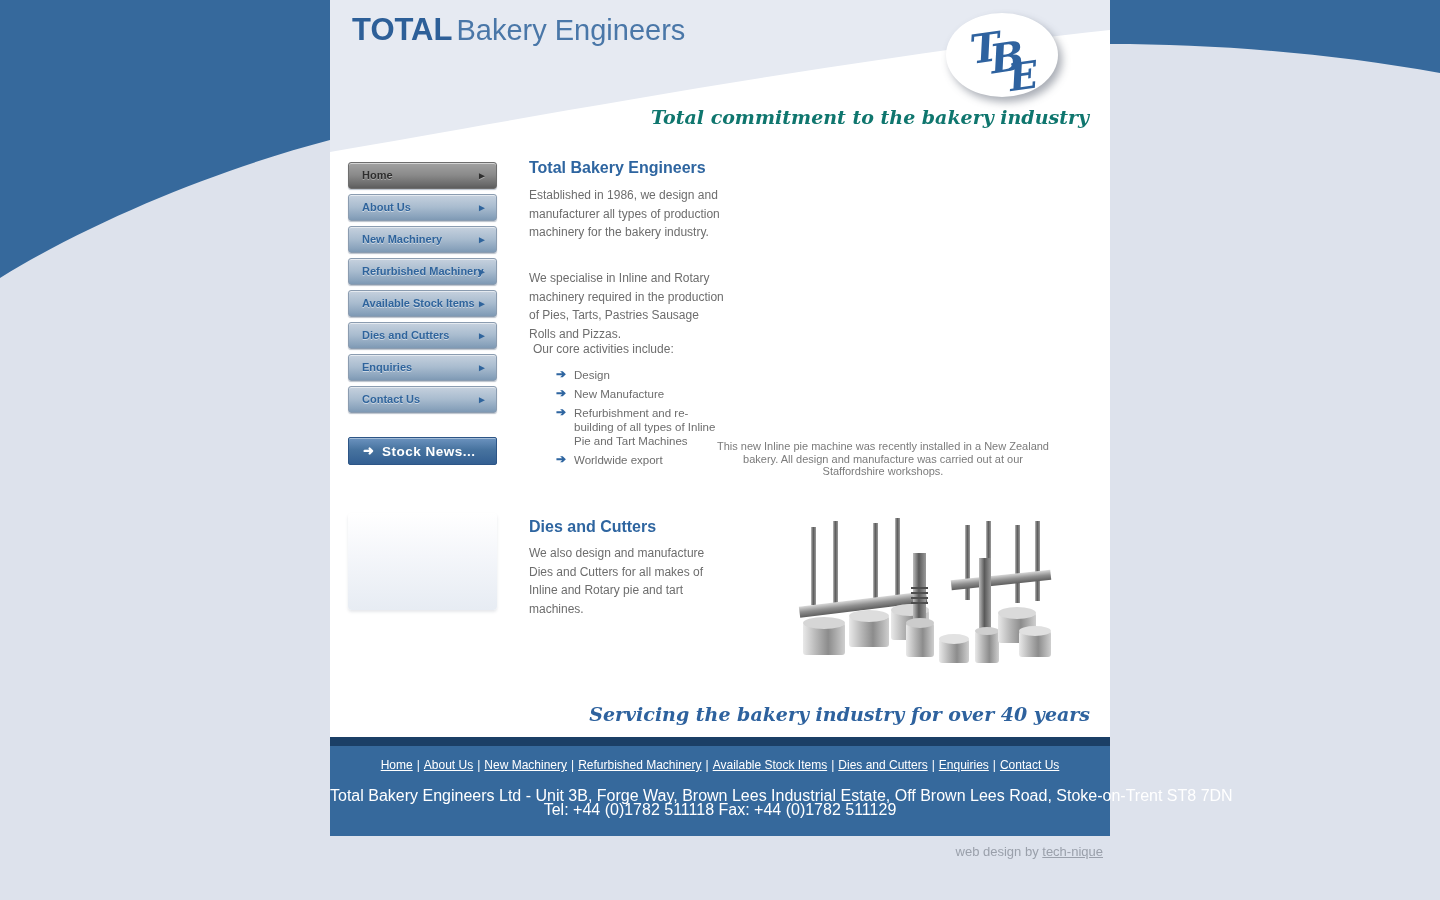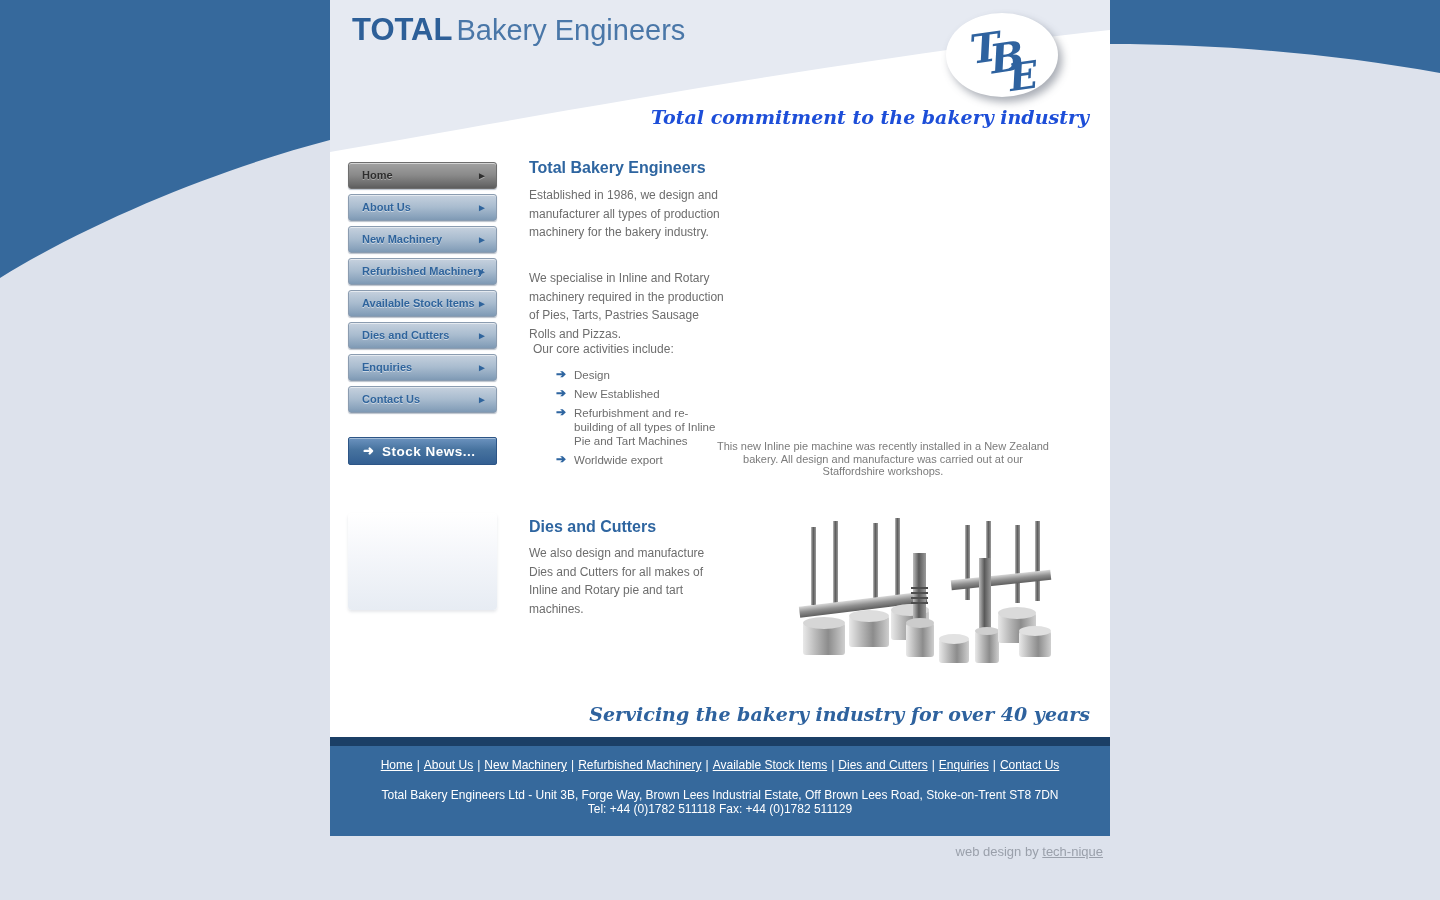--- a/index.html
+++ b/index.html
@@ -9,21 +9,21 @@
     font-family:"Liberation Sans",sans-serif;
   }
   #bg{position:absolute;left:0;top:0;z-index:0;}
   .abs{position:absolute;}
 
   
   #brand{left:352px;top:12px;z-index:3;white-space:nowrap;}
   #brand .bold{font-size:31px;font-weight:800;color:#2d5f98;letter-spacing:0px;}
   #brand .light{font-size:29px;font-weight:400;color:#4a77a8;margin-left:4px;}
   #ovallogo{left:945px;top:12px;z-index:3;filter:drop-shadow(4px 5px 4px rgba(40,50,70,.4));}
-  #tagline-top{right:351px;top:106px;z-index:3;font-family:"DejaVu Serif",serif;font-style:italic;font-weight:bold;font-size:19px;color:#1d4ed8;white-space:nowrap;}
+  #tagline-top{right:351px;top:106px;z-index:3;font-family:"DejaVu Serif",serif;font-style:italic;font-weight:bold;font-size:19px;color:#0f766e;white-space:nowrap;}
   #tagline-bottom{right:350px;top:703px;z-index:3;font-family:"DejaVu Serif",serif;font-style:italic;font-weight:bold;font-size:19px;color:#2e629e;white-space:nowrap;}
 
   
   #nav{left:348px;top:162px;z-index:3;width:149px;}
   .navbtn{
     position:relative;width:149px;height:27px;margin-bottom:5px;border-radius:3px;
     background:linear-gradient(180deg,#c6d1de 0%,#a9bccf 48%,#8ba4bd 85%,#7e99b4 100%);
     box-shadow:inset 0 1px 0 rgba(255,255,255,.55), 0 1px 1px rgba(60,80,110,.35);
     border:1px solid #8b9cb0;box-sizing:border-box;cursor:pointer;
   }
@@ -70,21 +70,21 @@
   #dies-p1{left:529px;top:544px;width:186px;}
   #dies-photo{left:793px;top:513px;z-index:3;}
 
   
   #footer{left:330px;top:737px;z-index:3;width:780px;}
   #footer .edge{height:9px;background:#1b3f66;}
   #footer .bar{height:90px;background:#36699c;text-align:center;}
   #footer-links{padding-top:12px;font-size:12px;color:#ffffff;}
   #footer-links a{color:#ffffff;text-decoration:underline;cursor:pointer;}
   #footer-links .sep{margin:0 4px;}
-  #footer-address{margin-top:17px;font-size:12px;color:#ffffff;line-height:13.5px;}
+  #footer-address{margin-top:17px;font-size:16px;color:#ffffff;line-height:13.5px;}
   #footer-address div{white-space:nowrap;}
 
   #credit{right:337px;top:844px;z-index:3;font-size:13px;color:#9aa0ab;white-space:nowrap;}
   #credit a{color:#9aa0ab;text-decoration:underline;cursor:pointer;}
 </style>
 </head>
 <body>
 
 <svg id="bg" width="1440" height="900" viewBox="0 0 1440 900">
   <rect x="0" y="0" width="1440" height="900" fill="#dde2ec"></rect>
@@ -151,21 +151,21 @@
 </div>
 
 <div class="abs" id="sideplaceholder"></div>
 
 <div class="abs h1" id="intro-heading">Total Bakery Engineers</div>
 <div class="abs para" id="intro-p1">Established in 1986, we design and manufacturer all types of production machinery for the bakery industry.</div>
 <div class="abs para" id="intro-p2">We specialise in Inline and Rotary machinery required in the production of Pies, Tarts, Pastries Sausage Rolls and Pizzas.</div>
 <div class="abs para" id="activities-label">Our core activities include:</div>
 <div class="abs" id="activities">
     <div class="actitem"><span class="arr">➔</span><span>Design</span></div>
-    <div class="actitem"><span class="arr">➔</span><span>New Established</span></div>
+    <div class="actitem"><span class="arr">➔</span><span>New Manufacture</span></div>
     <div class="actitem"><span class="arr">➔</span><span>Refurbishment and re-building of all types of Inline Pie and Tart Machines</span></div>
     <div class="actitem"><span class="arr">➔</span><span>Worldwide export</span></div>
   </div>
 
 <div class="abs" id="machine-caption">This new Inline pie machine was recently installed in a New Zealand bakery. All design and manufacture was carried out at our Staffordshire workshops.</div>
 
 <div class="abs h1" id="dies-heading">Dies and Cutters</div>
 <div class="abs para" id="dies-p1">We also design and manufacture Dies and Cutters for all makes of Inline and Rotary pie and tart machines.</div>
 
 <svg class="abs" id="dies-photo" width="260" height="160" viewBox="0 0 260 160">

